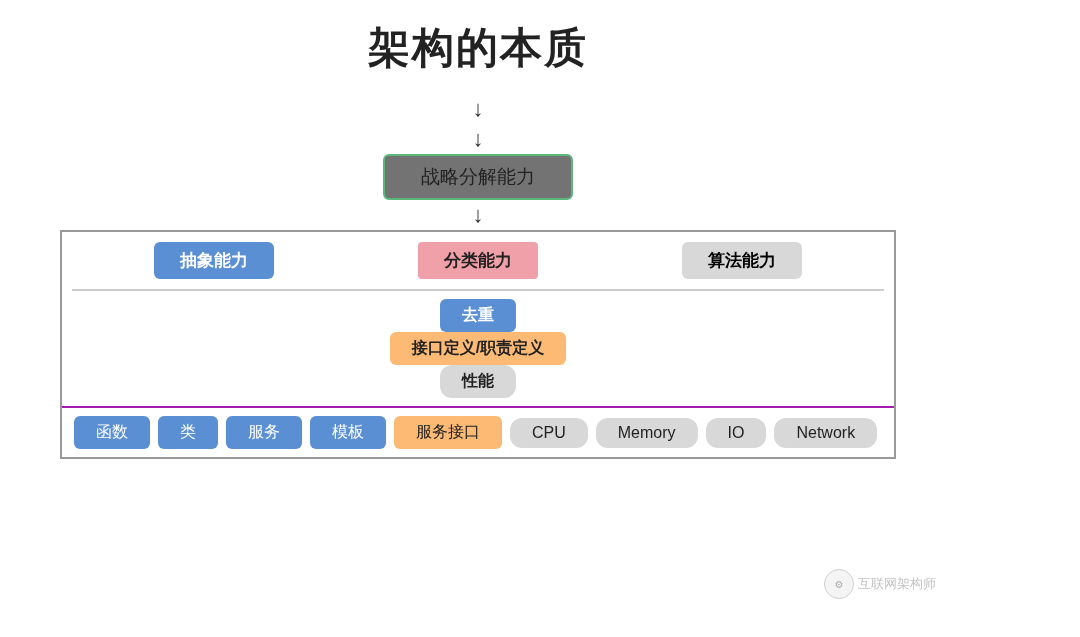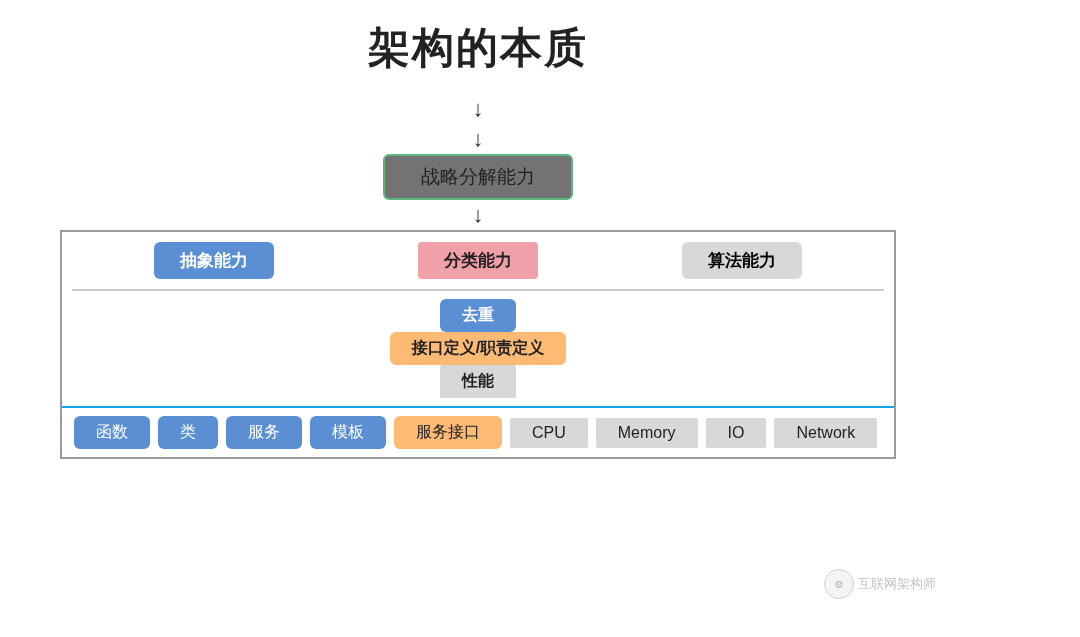--- a/index.html
+++ b/index.html
@@ -135,29 +135,29 @@
       color: #222;
       border-radius: 6px;
       font-size: 16px;
       padding: 6px 22px;
       text-align: center;
     }
 
     .pill-gray-small {
       background: #d8d8d8;
       color: #222;
-      border-radius: 2px;
+      border-radius: 12px;
       font-size: 16px;
       padding: 6px 22px;
       text-align: center;
     }
 
     .bottom-bar {
       width: 100%;
-      border-top: 2px solid #0ea5e9;
+      border-top: 2px solid #a21caf;
       background: #fff;
       display: flex;
       flex-direction: row;
       align-items: center;
       padding: 8px 12px;
       gap: 8px;
       flex-wrap: wrap;
     }
 
     .watermark {

